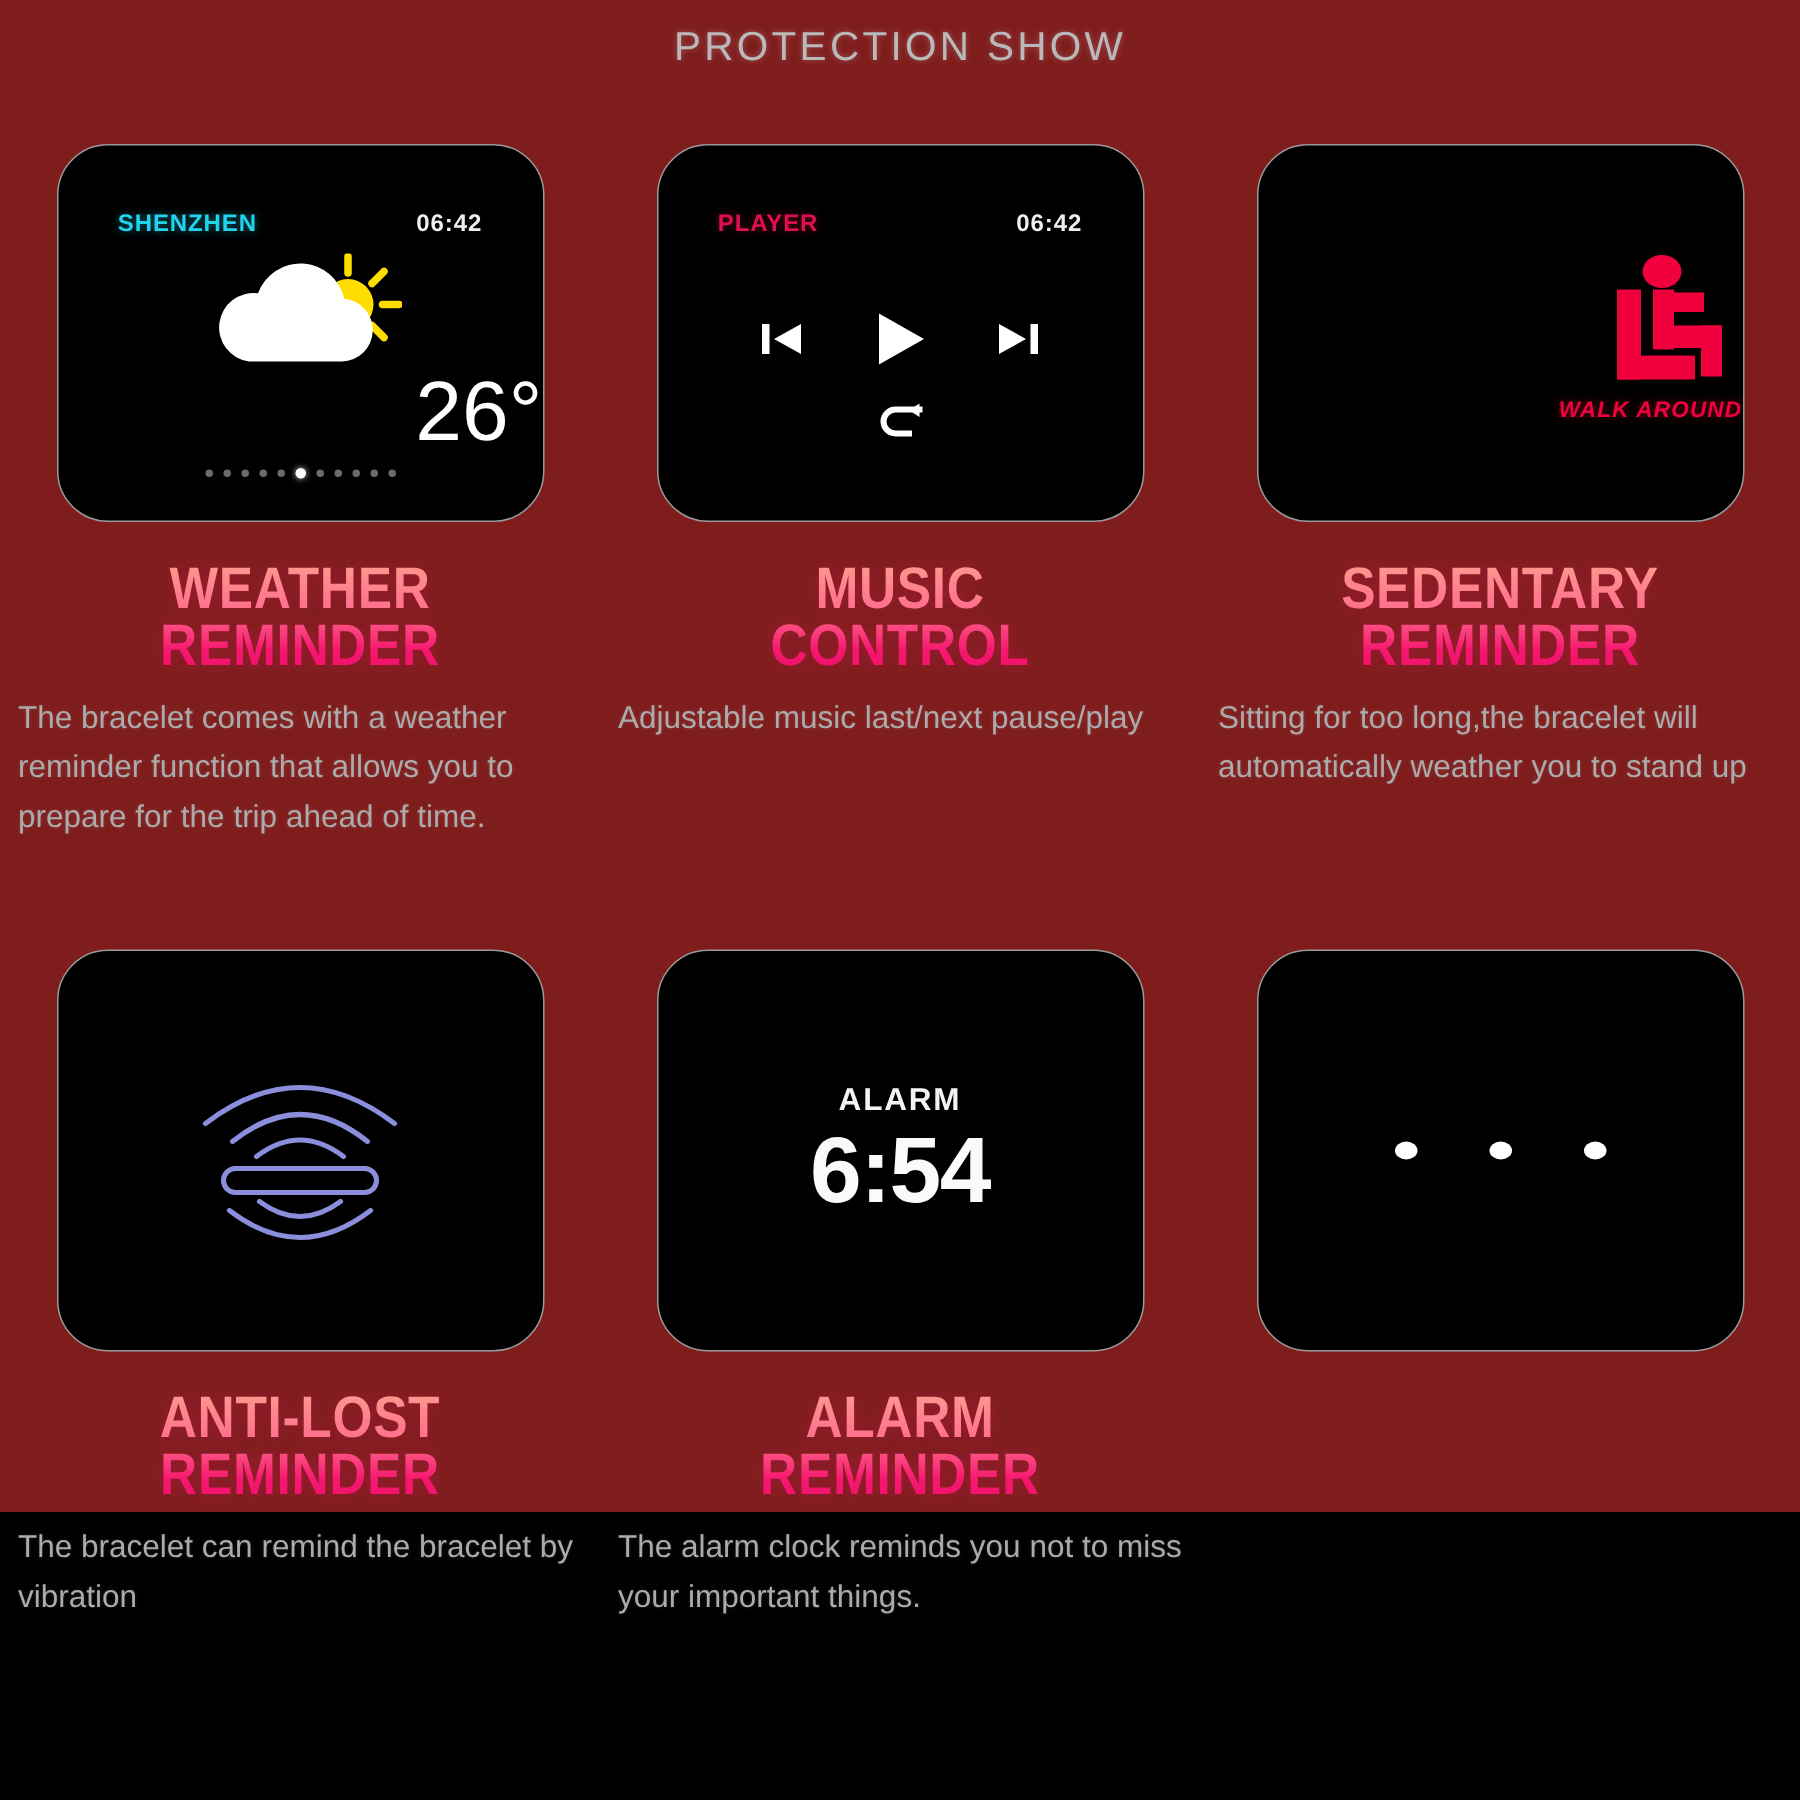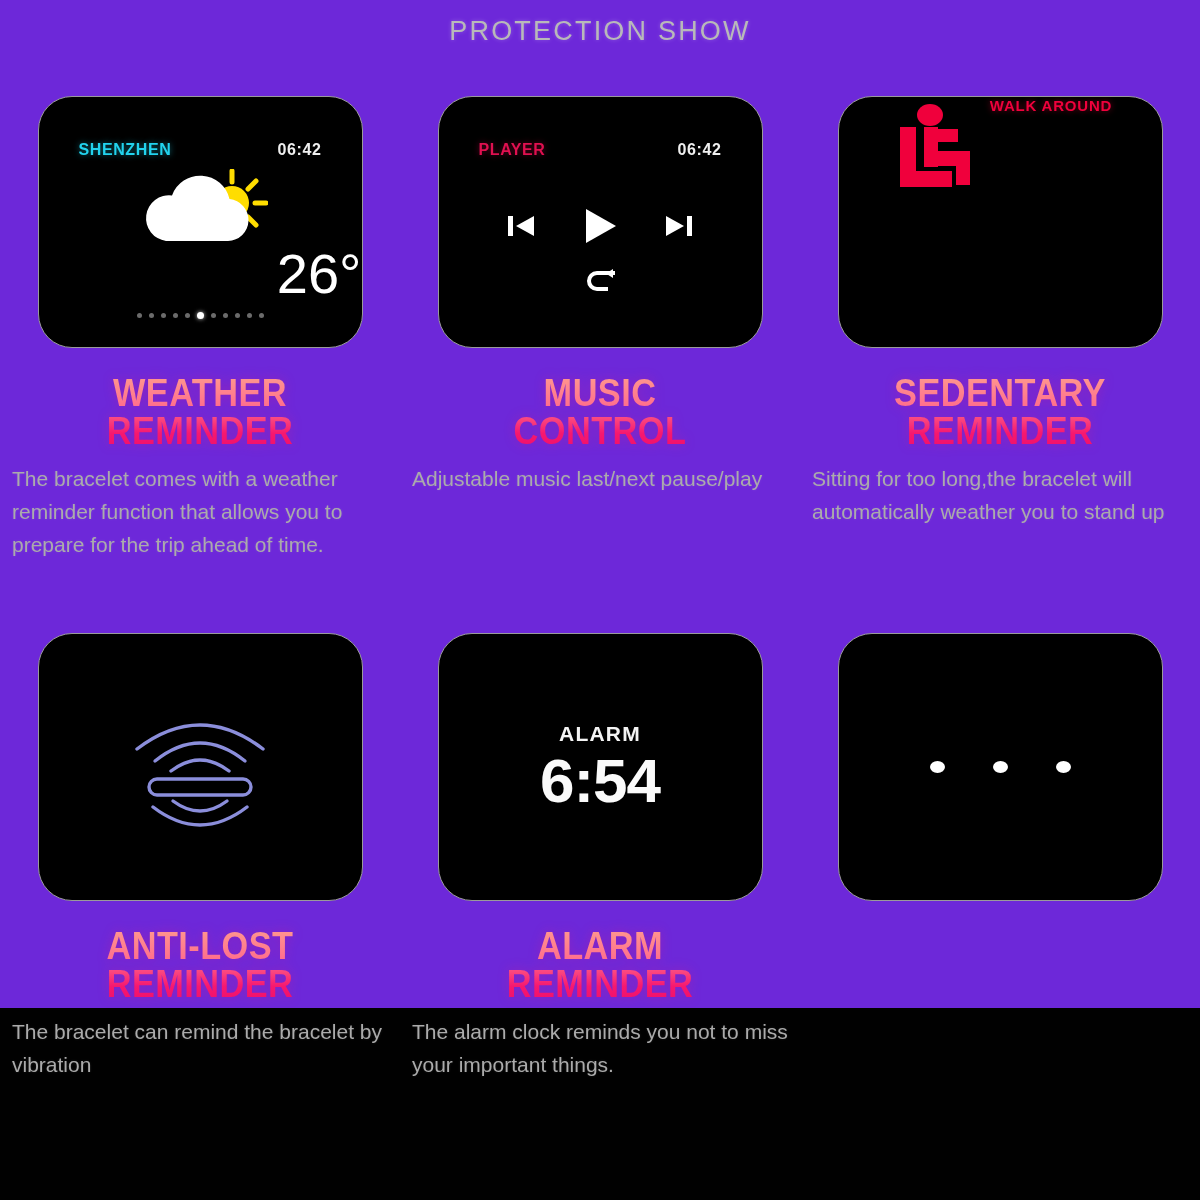--- a/index.html
+++ b/index.html
@@ -9,21 +9,21 @@
     height: 1200px;
     background: #010101;
     font-family: "Liberation Sans", sans-serif;
     overflow: hidden;
   }
 
   .page {
     position: relative;
     width: 1200px;
     height: 1008px;
-    background: #6d28d9;
+    background: #7f1d1d;
   }
 
   
   .page-title {
     position: absolute;
     top: 16px;
     left: 0;
     width: 1200px;
     text-align: center;
     font-size: 27px;
@@ -133,24 +133,25 @@
     left: 0; right: 0;
     display: flex;
     justify-content: center;
   }
 
   
   .sed-wrap {
     position: absolute;
     top: 0; left: 0; right: 0; bottom: 0;
     display: flex;
-    flex-direction: row;
-    align-items: flex-start;
+    flex-direction: column;
+    align-items: flex-end;
     justify-content: center;
     gap: 6px;
+    font-style: italic;
   }
   .sed-label {
     color: #f0003c;
     font-size: 15px;
     font-weight: bold;
     letter-spacing: 0.8px;
     text-shadow: 0 0 6px rgba(240,0,60,0.5);
   }
 
   

